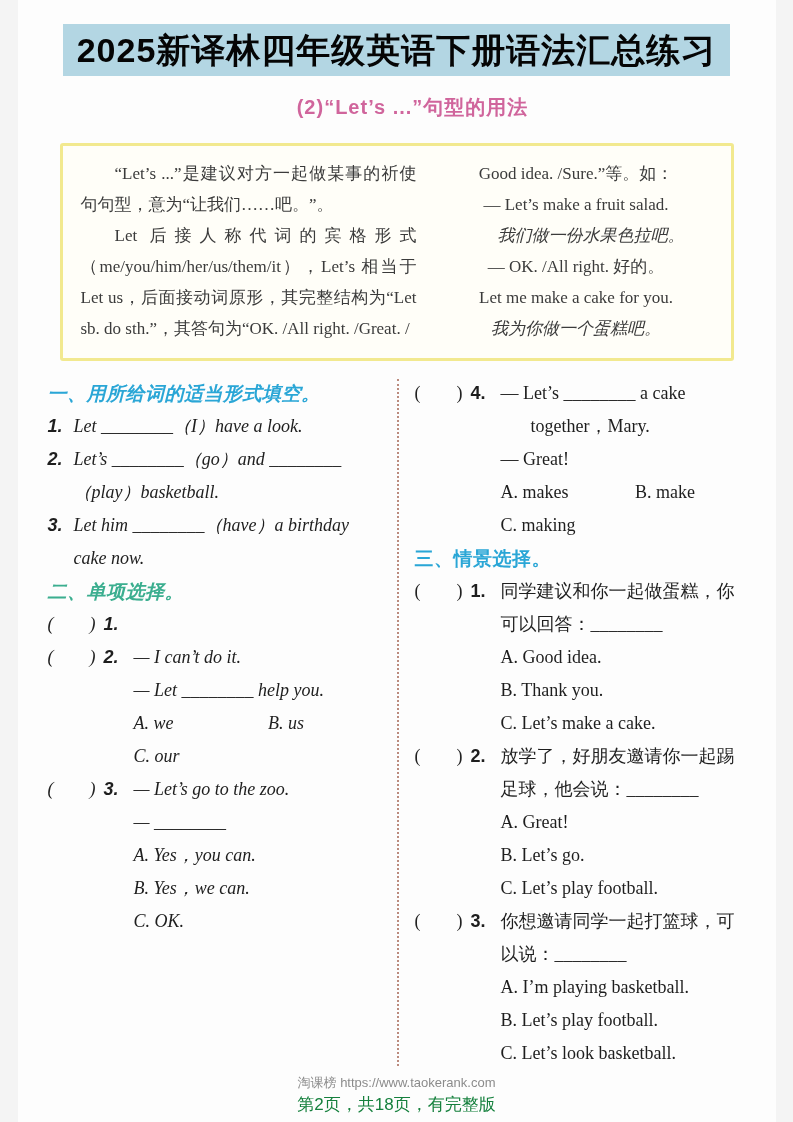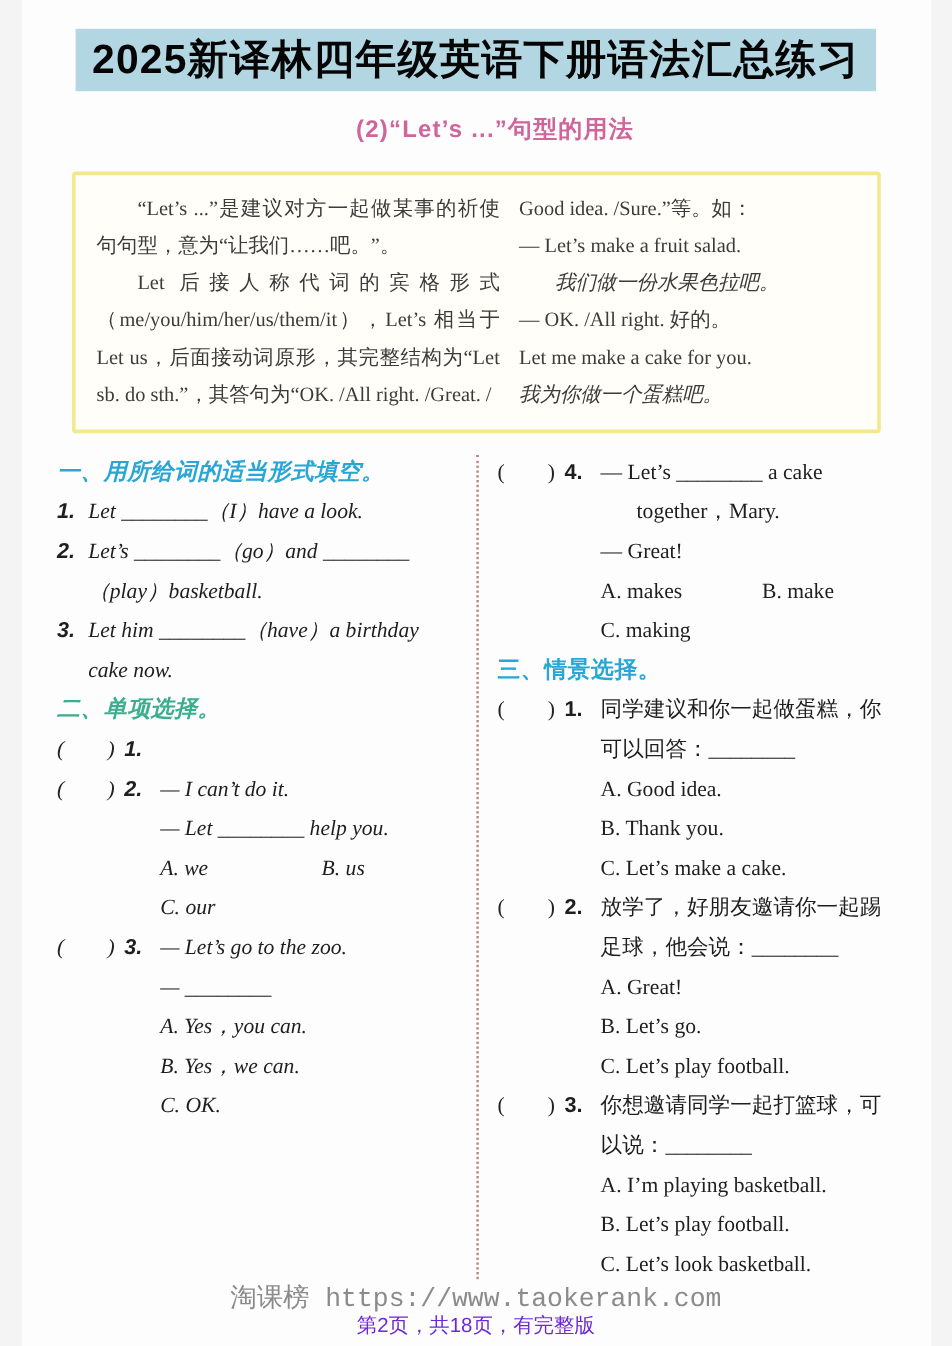--- a/index.html
+++ b/index.html
@@ -19,21 +19,21 @@
     text-align:center; margin-top:18px; font-size:20px; font-weight:bold;
     color:#d0659c; font-family:"Liberation Sans","DejaVu Sans",sans-serif; letter-spacing:1px;padding-left:32px;
   }
   .info-box {
     margin:22px 42px 0 42px; border:3px solid #f2e98f; border-radius:3px;
     background:#fffef8; display:flex; padding:12px 11px 14px 18px;
   }
   .box-col.left { width:336px; flex:none; }
   .box-col.right { flex:1; padding-left:16px; }
   .box-para { font-size:17px; line-height:31px; text-indent:2em; text-align:justify; color:#3b3b3b; }
-  .box-line { font-size:17px; line-height:31px; color:#3b3b3b; white-space:nowrap; }
+  .box-line { font-size:17px; line-height:31px; color:#3b3b3b; white-space:nowrap;text-align:center; }
   .box-line.kai { font-style:italic; }
   .box-line.ind { padding-left:30px; }
   .exercise { display:flex; margin:16px 24px 0 30px; }
   .col-left { width:346px; flex:none;font-style:italic; }
   .divider { width:0; border-left:2px dotted #bb8b7e; margin:2px 3px 4px 3px; }
   .col-right { flex:1; padding-left:13px; }
   .sec-heading {
     font-family:"Liberation Sans","DejaVu Sans",sans-serif; font-weight:bold;
     font-size:19px; line-height:33px; letter-spacing:0.5px;
   }
@@ -50,22 +50,22 @@
   }
   .mcq { display:flex; }
   .paren { flex:none; width:56px; font-size:18px; line-height:33px; }
   .mcq .num { flex:none; width:30px; }
   .mcq-body { flex:1; }
   .opt-row .first { display:inline-block; min-width:130px; }
   .footer {
     position:absolute; left:0; right:0; bottom:6px; text-align:center;
     font-family:"Liberation Sans","DejaVu Sans",sans-serif;
   }
-  .footer .site { color:#8b8b8b; font-size:22px; line-height:22px;font-family:Liberation Mono, monospace; }
-  .footer .pageinfo { color:#6d28d9; font-size:17px; line-height:22px; }
+  .footer .site { color:#8b8b8b; font-size:13px; line-height:22px; }
+  .footer .pageinfo { color:#15803d; font-size:17px; line-height:22px; }
 </style>
 </head>
 <body>
 
 <div class="page">
 
   <div class="title-wrap">
     <span class="title">2025新译林四年级英语下册语法汇总练习</span>
   </div>
 

